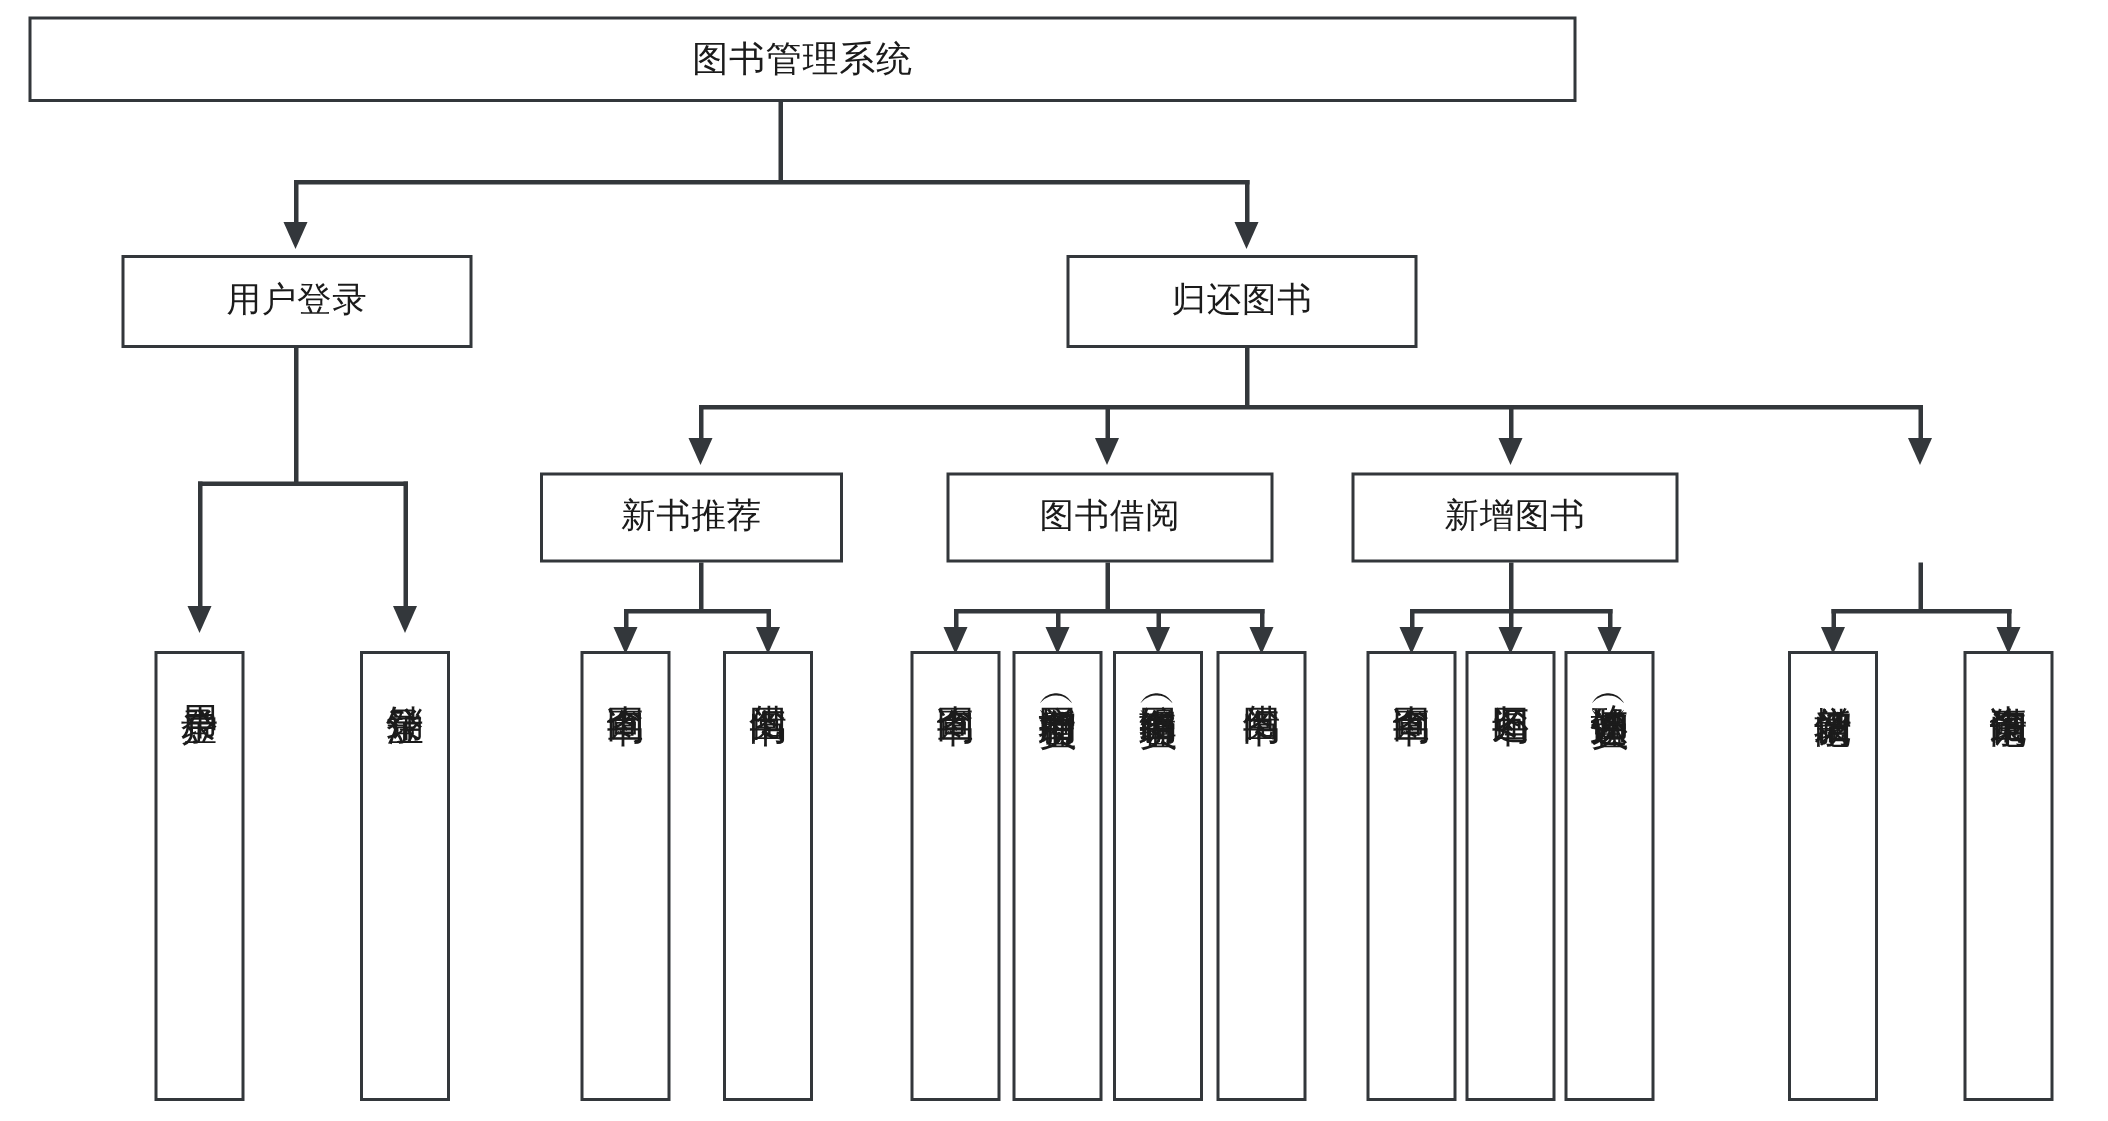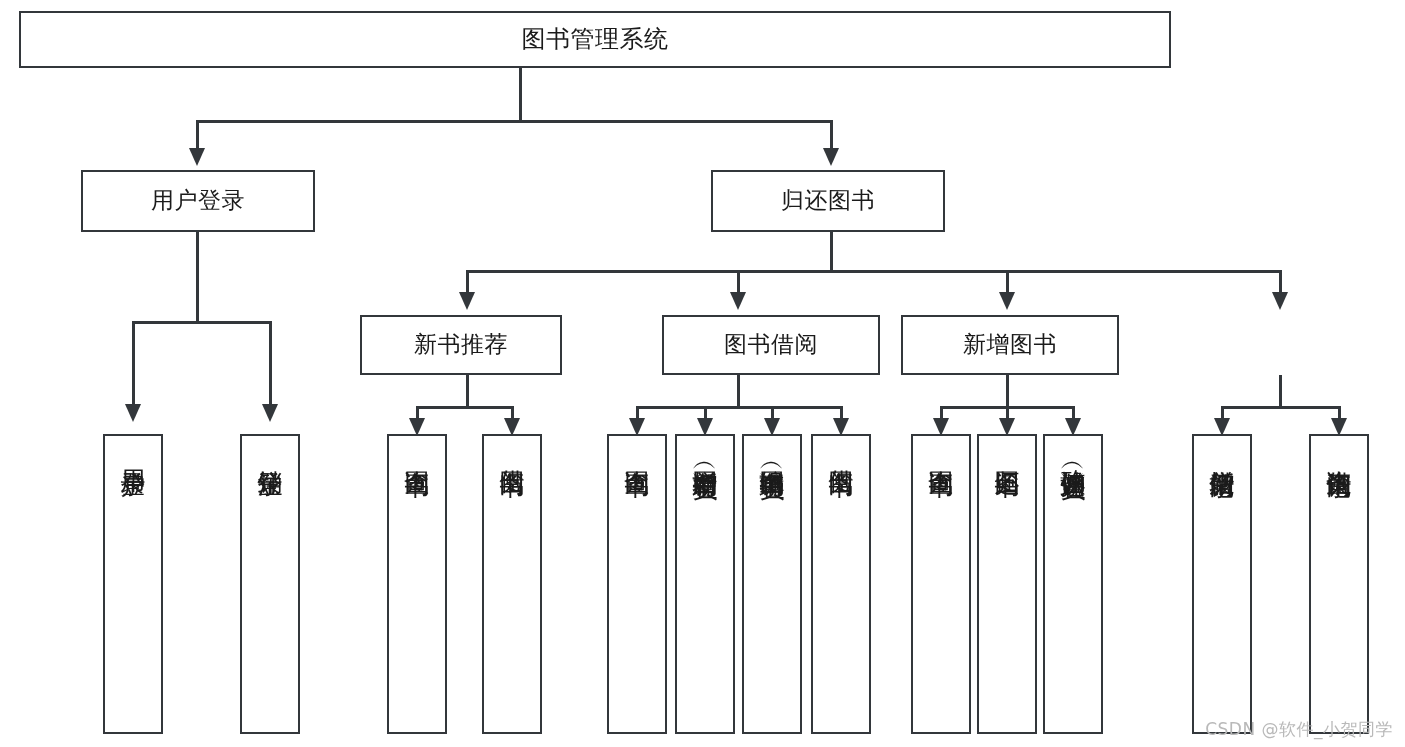--- a/index.html
+++ b/index.html
@@ -76,21 +76,21 @@
     letter-spacing: 0.5px;
     white-space: nowrap;
     pointer-events: none;
   }
 </style>
 </head>
 <body>
 
 <div id="diagram-root">
 
-  <div class="node root horiz" style="left:19px; top:11px; width:1152px; height:57px;justify-content:center;">
+  <div class="node root horiz" style="left:19px; top:11px; width:1032px; height:57px;justify-content:center;">
     <span class="label">图书管理系统</span>
   </div>
 
   <div class="edge v" style="left:519px; top:68px; width:3px; height:52px;"></div>
 
   <div class="edge h" style="left:196px; top:120px; width:637px; height:3px;"></div>
 
   <div class="edge v" style="left:196px; top:120px; width:3px; height:30px;"></div>
   <div class="arrow" style="left:189px; top:148px;"></div>
   <div class="edge v" style="left:830px; top:120px; width:3px; height:30px;"></div>
@@ -117,21 +117,21 @@
   <div class="edge v" style="left:737px; top:270px; width:3px; height:24px;"></div>
   <div class="arrow" style="left:730px; top:292px;"></div>
   <div class="edge v" style="left:1006px; top:270px; width:3px; height:24px;"></div>
   <div class="arrow" style="left:999px; top:292px;"></div>
   <div class="edge v" style="left:1279px; top:270px; width:3px; height:24px;"></div>
   <div class="arrow" style="left:1272px; top:292px;"></div>
 
   <div class="node horiz" style="left:360px; top:315px; width:202px; height:60px;">
     <span class="label">新书推荐</span>
   </div>
-  <div class="node horiz" style="left:662px; top:315px; width:218px; height:60px;">
+  <div class="node horiz" style="left:631px; top:315px; width:218px; height:60px;">
     <span class="label">图书借阅</span>
   </div>
   <div class="node horiz" style="left:901px; top:315px; width:218px; height:60px;">
     <span class="label">新增图书</span>
   </div>
 
   <div class="edge v" style="left:466px; top:375px; width:3px; height:33px;"></div>
   <div class="edge h" style="left:416px; top:406px; width:98px; height:3px;"></div>
   <div class="edge v" style="left:416px; top:406px; width:3px; height:14px;"></div>
   <div class="arrow" style="left:409px; top:418px;"></div>
@@ -202,15 +202,14 @@
     <span class="label">确认归还（管理员）</span>
   </div>
 
   <div class="node vert" style="left:1192px; top:434px; width:60px; height:300px;">
     <span class="label">新增借阅记录</span>
   </div>
   <div class="node vert" style="left:1309px; top:434px; width:60px; height:300px;">
     <span class="label">查询借阅记录</span>
   </div>
 
-  <div id="watermark">CSDN @软件_小贺同学</div>
 
 </div>
 
 </body></html>

